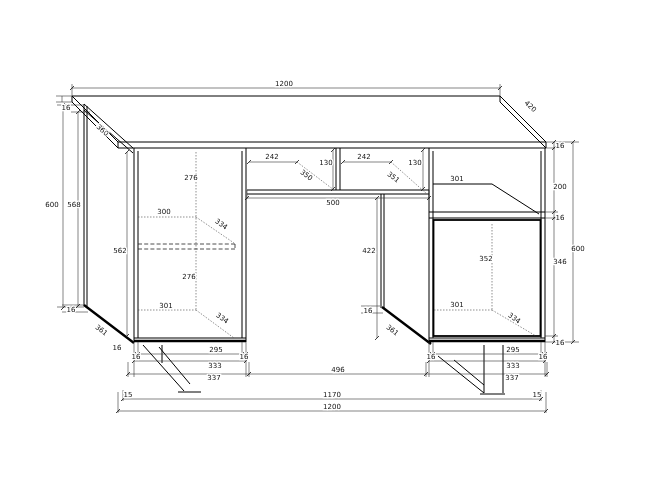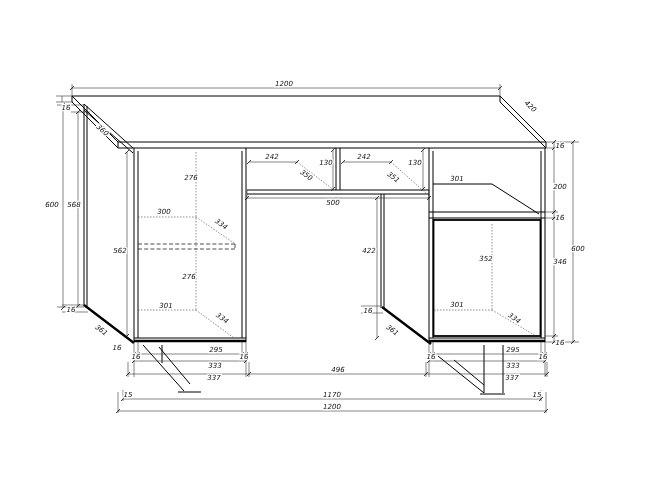--- a/index.html
+++ b/index.html
@@ -1,16 +1,16 @@
 <!DOCTYPE html>
 <html><head>
 <meta charset="utf-8">
 <style>
   html,body{margin:0;padding:0;background:#ffffff;}
-  .canvas{position:relative;width:648px;height:486px;background:#fff;overflow:hidden;font-style:italic;}
+  .canvas{position:relative;width:648px;height:486px;background:#fff;overflow:hidden;}
   svg{display:block;}
   svg text{
     font-family:"DejaVu Sans", sans-serif;
     font-size:7px;
     fill:#111;
     text-anchor:middle;
     stroke:#fff;stroke-width:2.4px;paint-order:stroke;
   }
   .s1{stroke:#000;stroke-width:1;fill:none;}
   .s2{stroke:#000;stroke-width:2.4;fill:none;}

